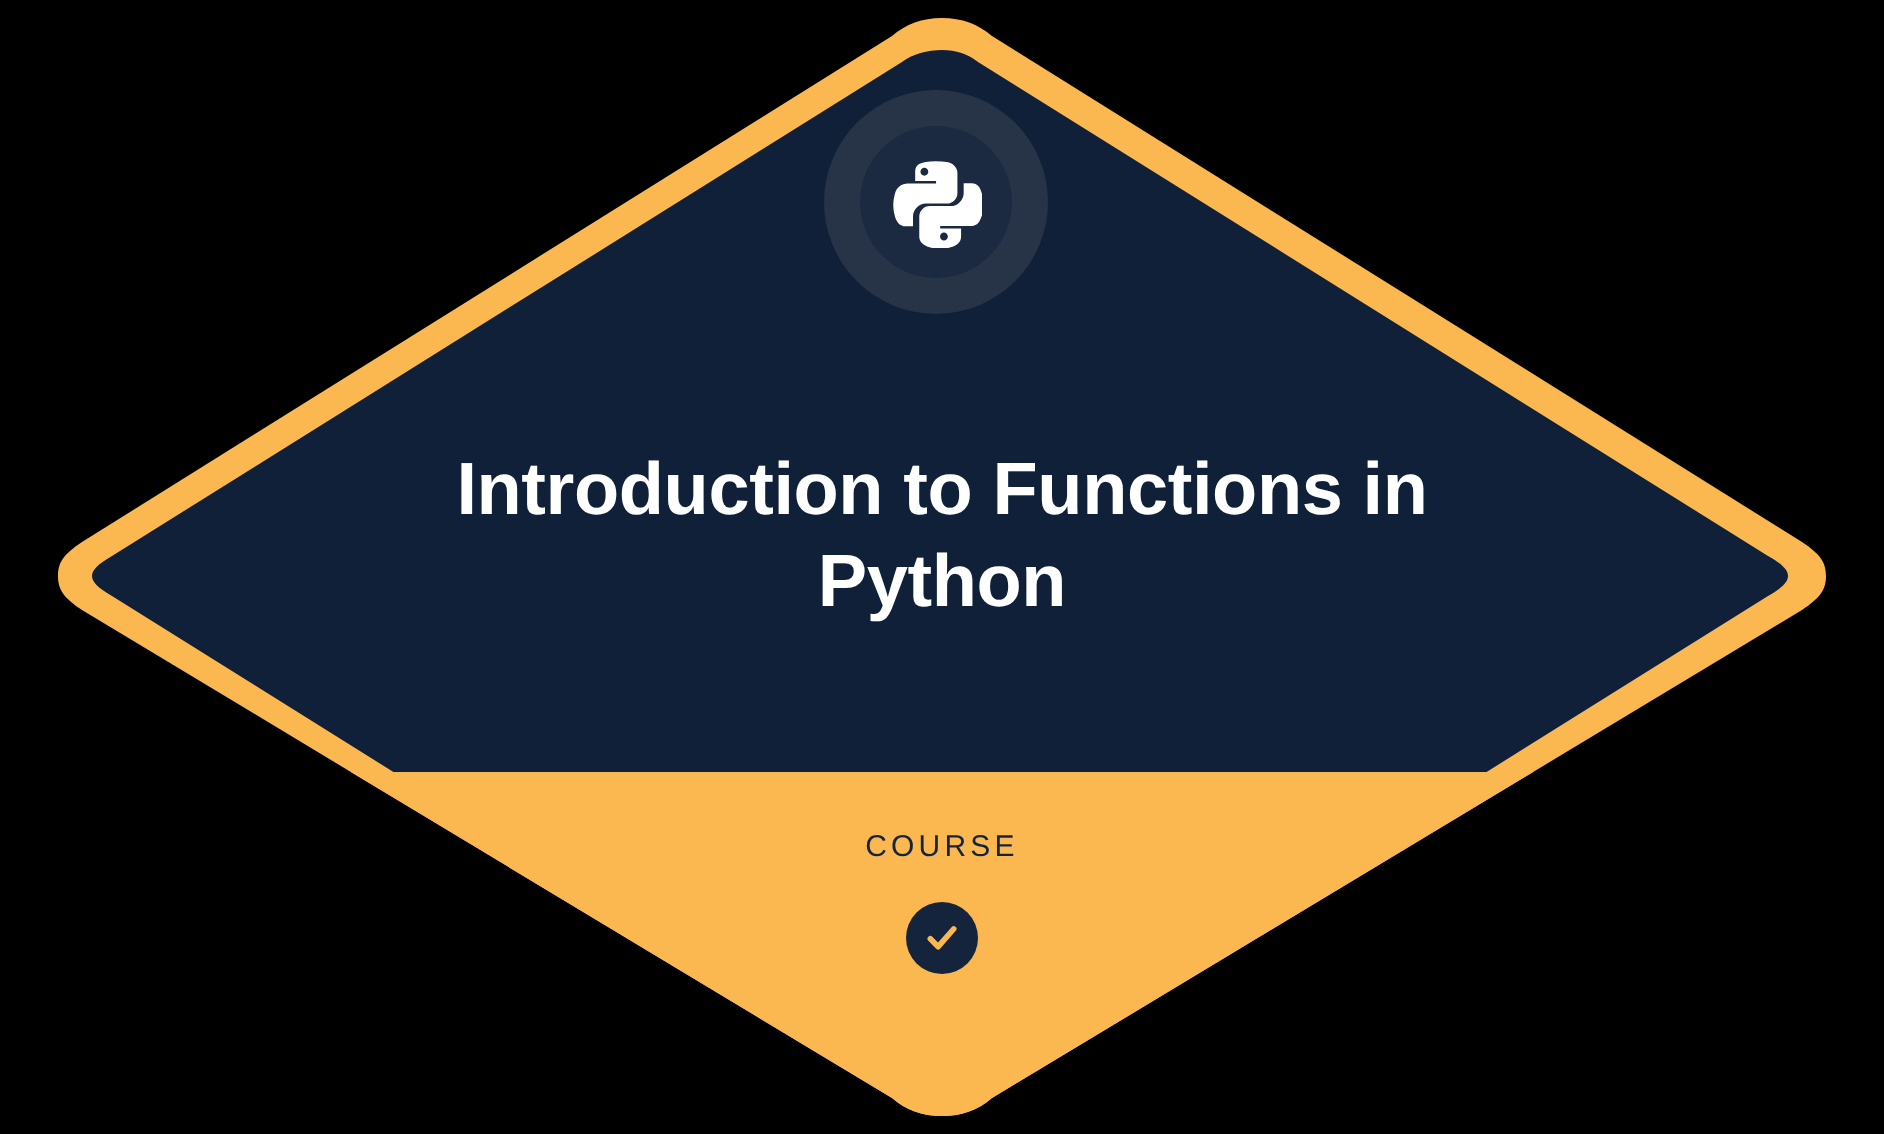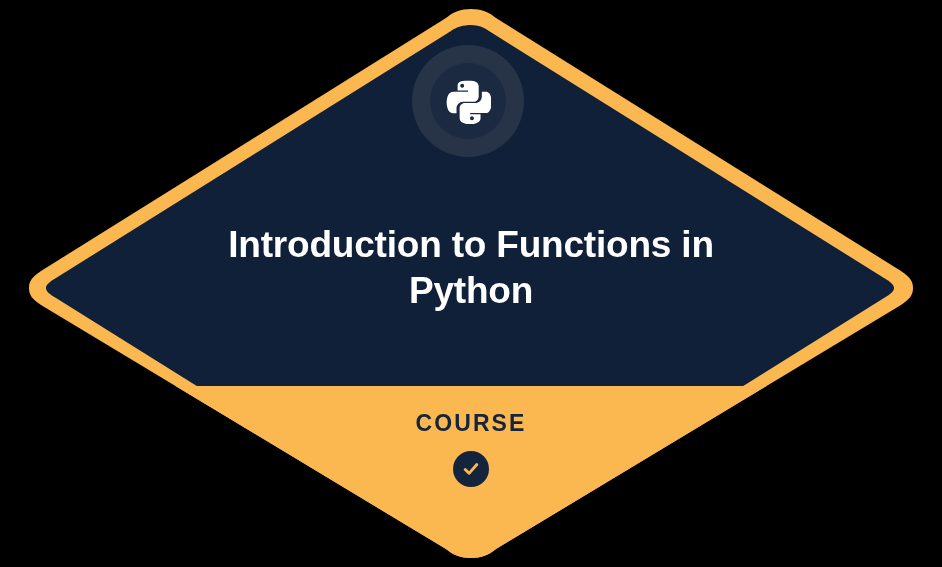--- a/index.html
+++ b/index.html
@@ -95,22 +95,22 @@
   
   #completion-block {
     position: absolute;
     left: 221px;
     top: 406px;
     width: 500px;
     text-align: center;
   }
   .completion-line {
     color: #14243c;
-    font-size: 23px;
-    font-weight: bold;
+    font-size: 15px;
+    font-weight: normal;
     line-height: 35px;
     letter-spacing: 2.1px;
     display: block;
   }
   #check-badge {
     margin: 10px auto 0 auto;
     width: 36px;
     height: 36px;
     border-radius: 50%;
     background: #14243c;

